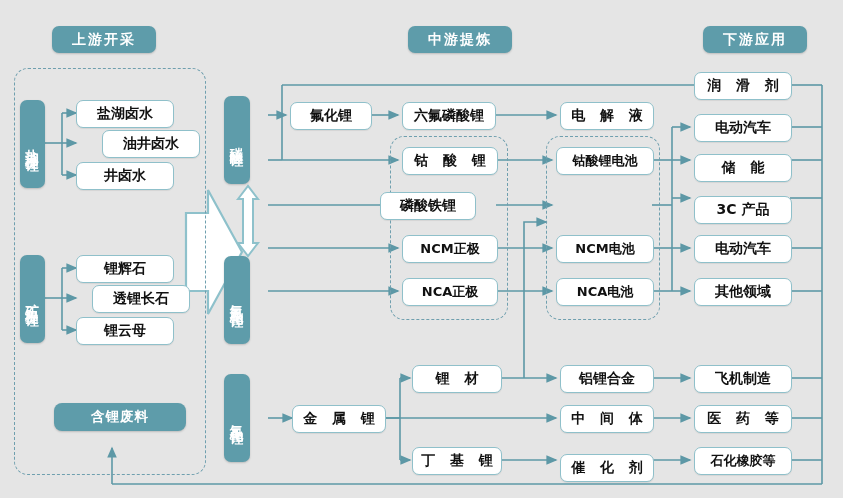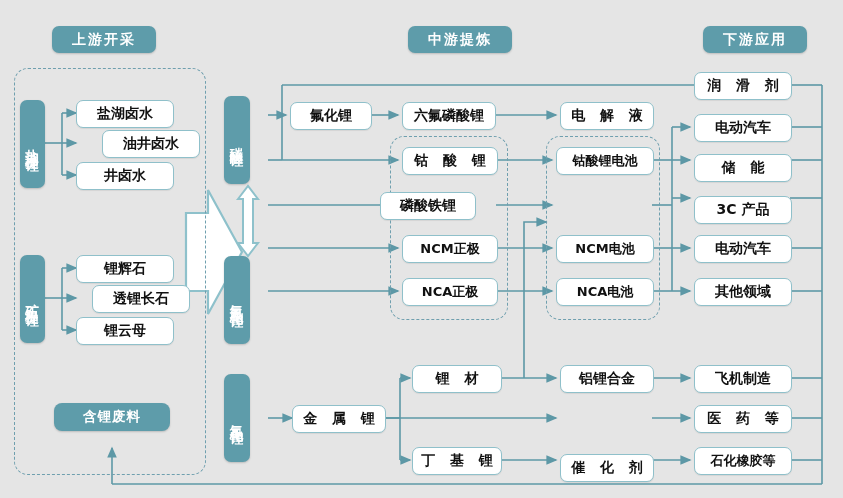--- a/index.html
+++ b/index.html
@@ -137,21 +137,21 @@
   <div class="vtab" style="left:20px;top:255px;width:25px;height:88px;">矿石提锂</div>
 
   <div class="bx" style="left:76px;top:100px;width:96px;height:26px;">盐湖卤水</div>
   <div class="bx" style="left:76px;top:130px;width:96px;height:26px;margin-left:26px;">油井卤水</div>
   <div class="bx" style="left:76px;top:162px;width:96px;height:26px;">井卤水</div>
 
   <div class="bx" style="left:76px;top:255px;width:96px;height:26px;">锂辉石</div>
   <div class="bx" style="left:76px;top:285px;width:96px;height:26px;margin-left:16px;">透锂长石</div>
   <div class="bx" style="left:76px;top:317px;width:96px;height:26px;">锂云母</div>
 
-  <div class="chip" style="left:54px;top:403px;width:116px;height:28px;">含锂废料</div>
+  <div class="chip" style="left:54px;top:403px;width:132px;height:28px;">含锂废料</div>
 
   <div class="vtab" style="left:224px;top:96px;width:26px;height:88px;">碳酸锂</div>
   <div class="vtab" style="left:224px;top:256px;width:26px;height:88px;">氢氧化锂</div>
   <div class="vtab" style="left:224px;top:374px;width:26px;height:88px;">氯化锂</div>
 
   <div class="bx" style="left:290px;top:102px;width:80px;height:26px;">氟化锂</div>
   <div class="bx" style="left:402px;top:102px;width:92px;height:26px;">六氟磷酸锂</div>
   <div class="bx sp" style="left:560px;top:102px;width:92px;height:26px;">电 解 液</div>
 
   <div class="bx sp" style="left:402px;top:147px;width:94px;height:26px;">钴 酸 锂</div>
@@ -161,20 +161,21 @@
 
   <div class="bx sm" style="left:556px;top:147px;width:96px;height:26px;">钴酸锂电池</div>
   <div class="bx sm" style="left:556px;top:235px;width:96px;height:26px;">NCM电池</div>
   <div class="bx sm" style="left:556px;top:278px;width:96px;height:26px;">NCA电池</div>
 
   <div class="bx sp" style="left:292px;top:405px;width:92px;height:26px;">金 属 锂</div>
   <div class="bx sp" style="left:412px;top:365px;width:88px;height:26px;">锂  材</div>
   <div class="bx sp" style="left:412px;top:447px;width:88px;height:26px;">丁 基 锂</div>
 
   <div class="bx" style="left:560px;top:365px;width:92px;height:26px;">铝锂合金</div>
+  <div class="bx sp" style="left:560px;top:405px;width:92px;height:26px;">中 间 体</div>
   <div class="bx sp" style="left:560px;top:454px;width:92px;height:26px;">催 化 剂</div>
 
   <div class="bx sp" style="left:694px;top:72px;width:96px;height:26px;">润 滑 剂</div>
   <div class="bx" style="left:694px;top:114px;width:96px;height:26px;">电动汽车</div>
   <div class="bx sp" style="left:694px;top:154px;width:96px;height:26px;">储  能</div>
   <div class="bx" style="left:694px;top:196px;width:96px;height:26px;">3C 产品</div>
   <div class="bx" style="left:694px;top:235px;width:96px;height:26px;">电动汽车</div>
   <div class="bx" style="left:694px;top:278px;width:96px;height:26px;">其他领域</div>
 
   <div class="bx" style="left:694px;top:365px;width:96px;height:26px;">飞机制造</div>

